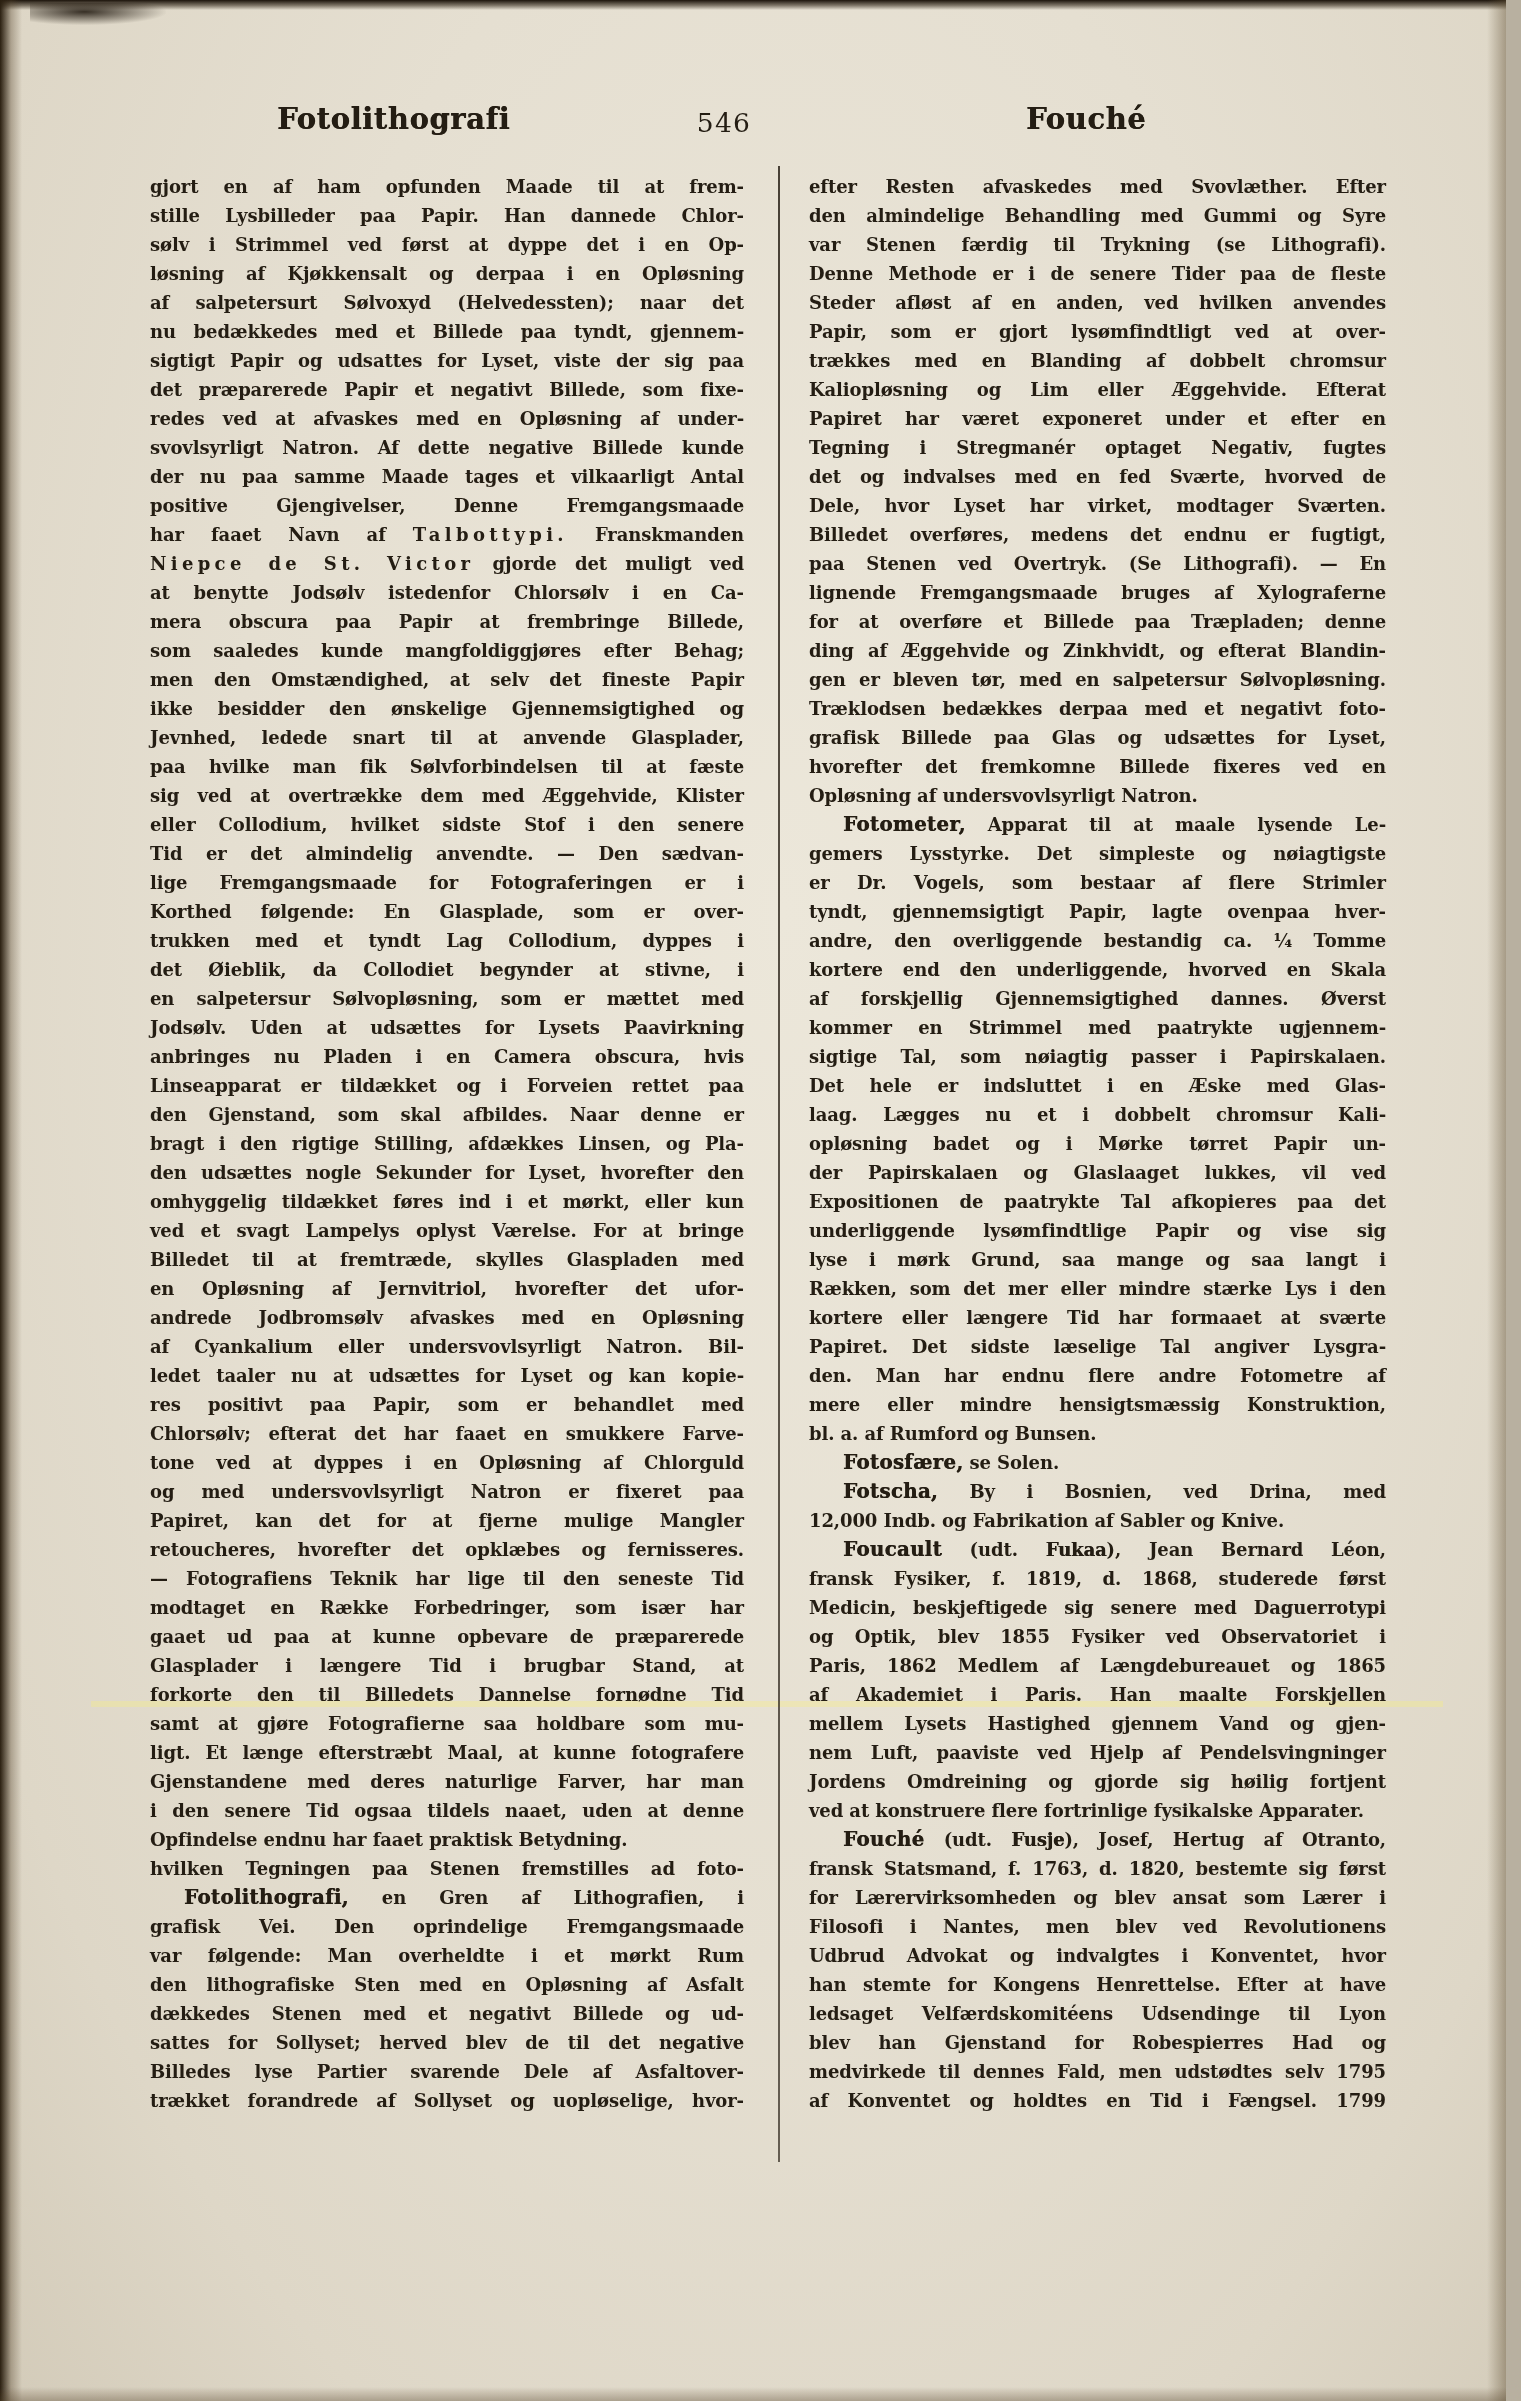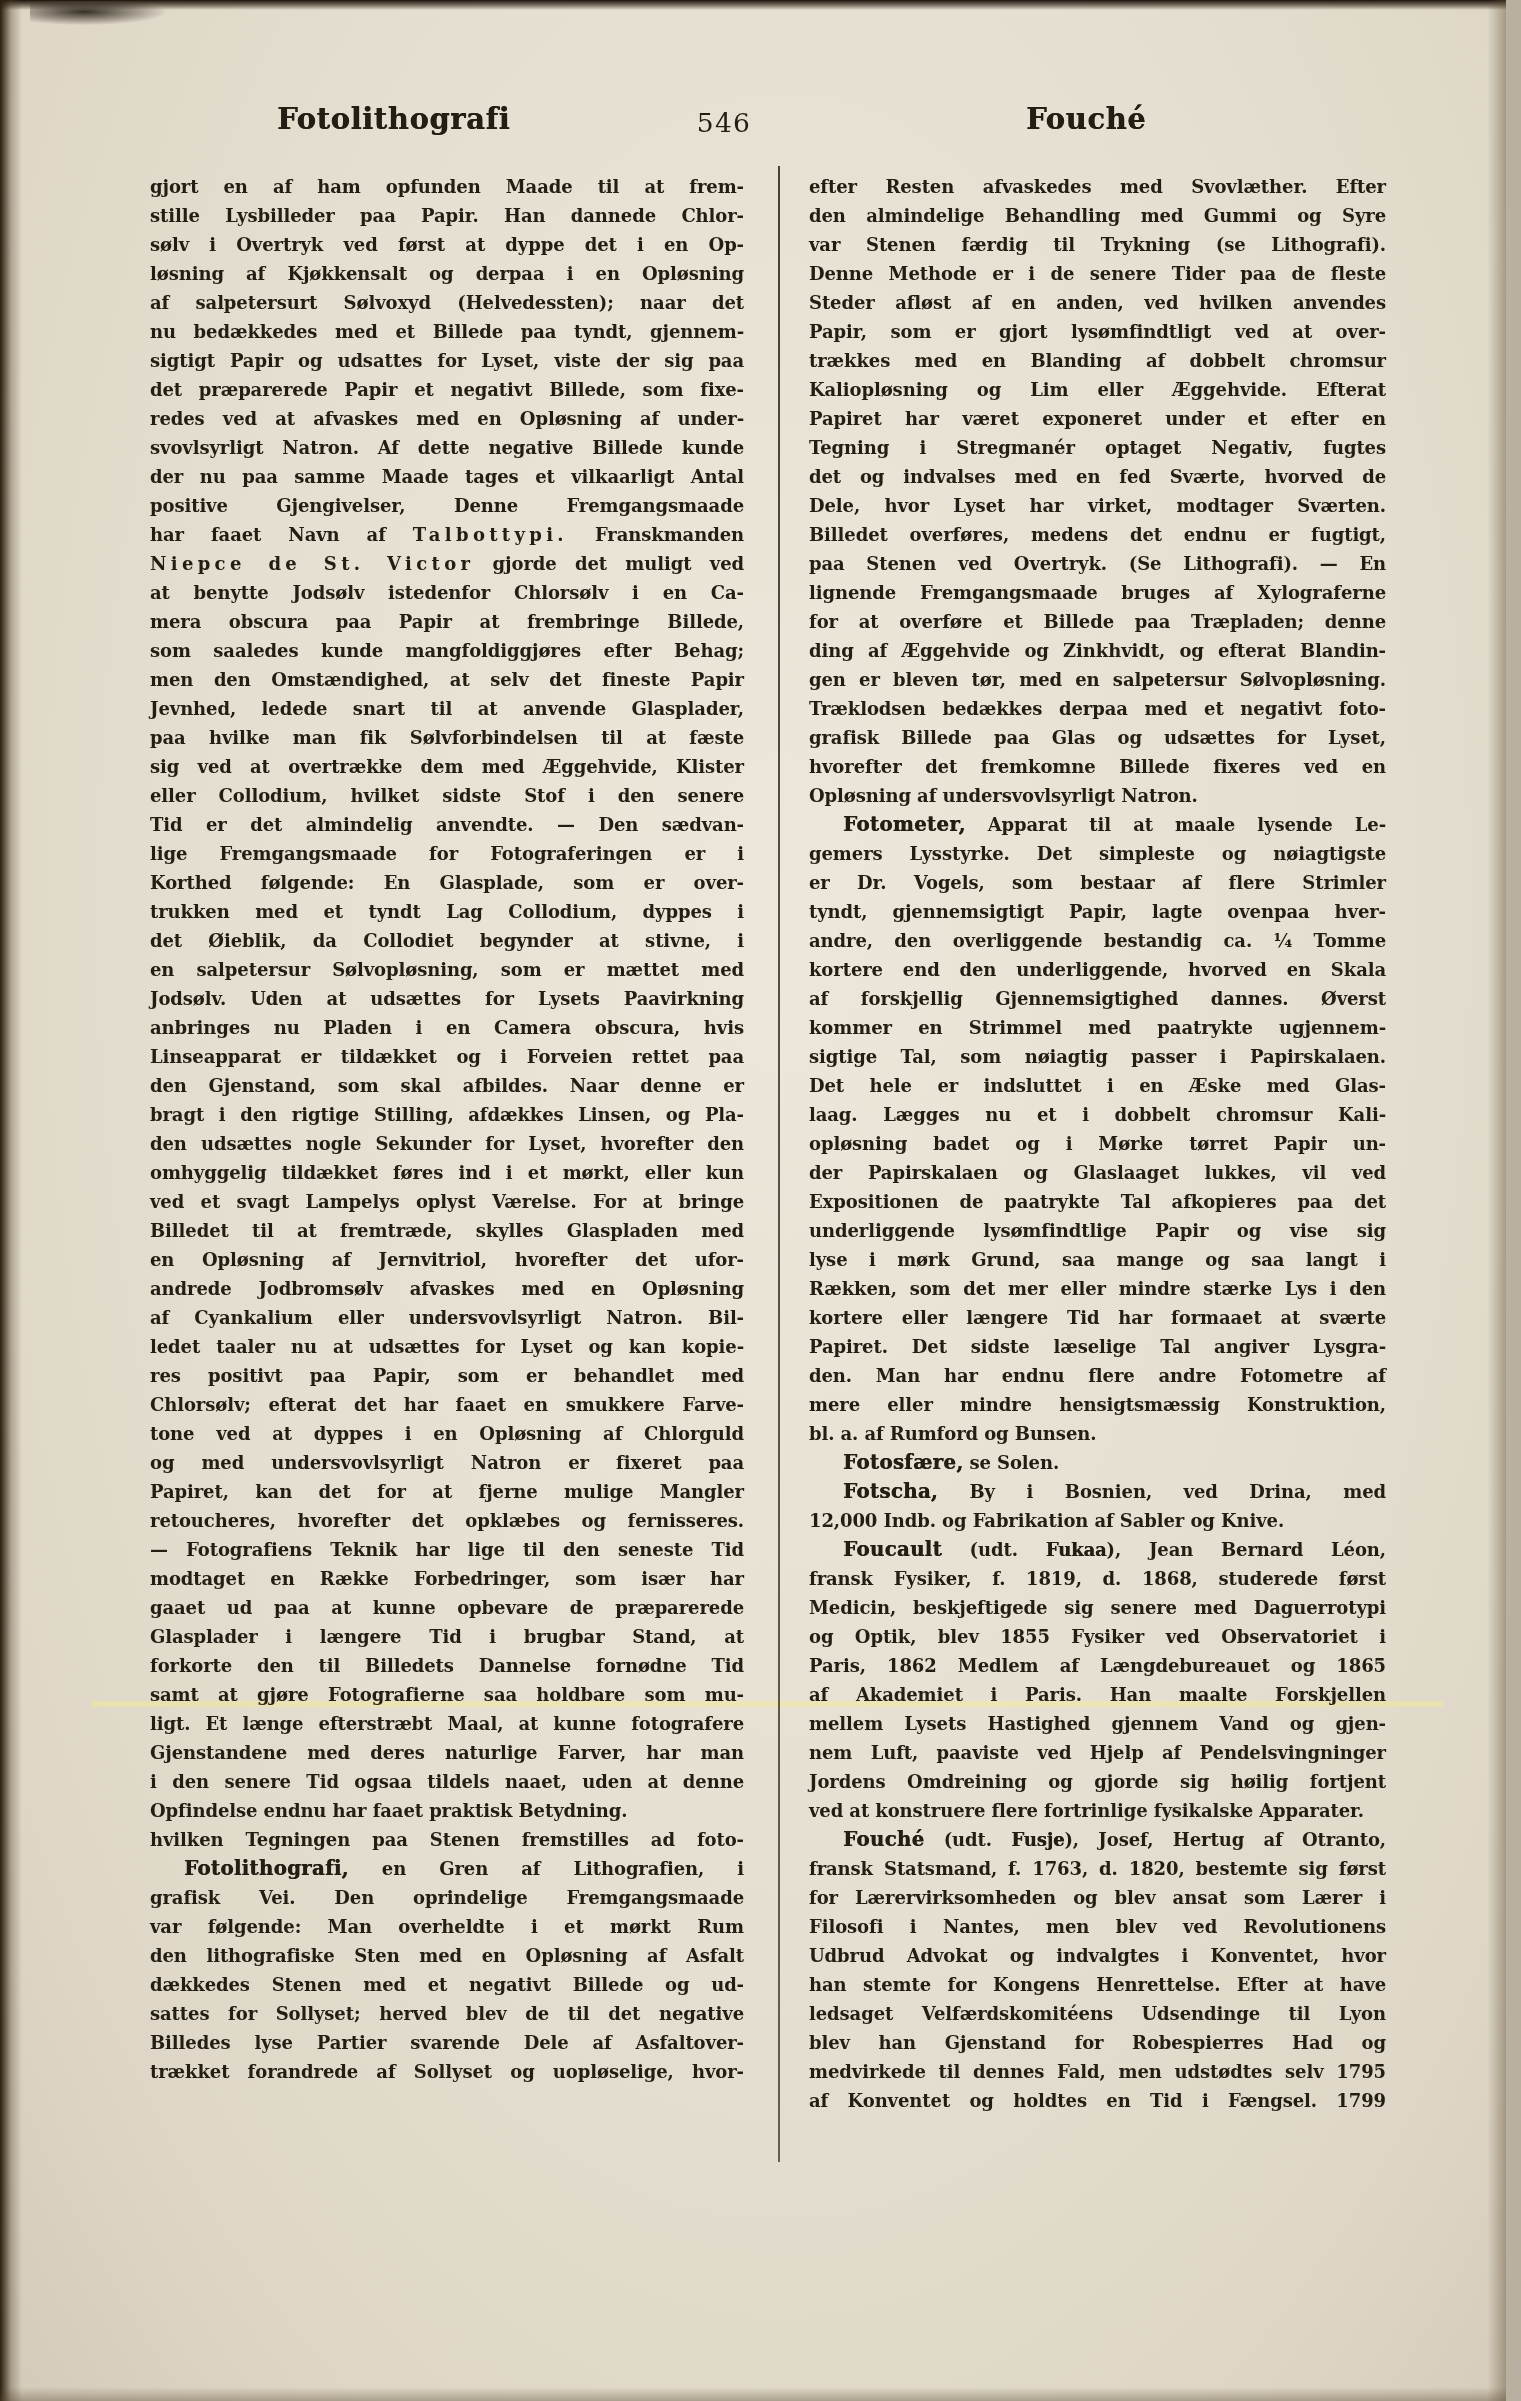--- a/index.html
+++ b/index.html
@@ -58,36 +58,37 @@
 
   <div class="hdr hdr-left">Fotolithografi</div>
   <div class="hdr-page">546</div>
   <div class="hdr hdr-right">Fouché</div>
 
   <div class="rule"></div>
 
   <div class="col col-left">
       <div class="line"><span>gjort en af ham opfunden Maade til at frem-</span></div>
       <div class="line"><span>stille Lysbilleder paa Papir. Han dannede Chlor-</span></div>
-      <div class="line"><span>sølv i Overtryk ved først at dyppe det i en Op-</span></div>
+      <div class="line"><span>sølv i Strimmel ved først at dyppe det i en Op-</span></div>
       <div class="line"><span>løsning af Kjøkkensalt og derpaa i en Opløsning</span></div>
       <div class="line"><span>af salpetersurt Sølvoxyd (Helvedessten); naar det</span></div>
       <div class="line"><span>nu bedækkedes med et Billede paa tyndt, gjennem-</span></div>
       <div class="line"><span>sigtigt Papir og udsattes for Lyset, viste der sig paa</span></div>
       <div class="line"><span>det præparerede Papir et negativt Billede, som fixe-</span></div>
       <div class="line"><span>redes ved at afvaskes med en Opløsning af under-</span></div>
       <div class="line"><span>svovlsyrligt Natron. Af dette negative Billede kunde</span></div>
       <div class="line"><span>der nu paa samme Maade tages et vilkaarligt Antal</span></div>
       <div class="line"><span>positive Gjengivelser, Denne Fremgangsmaade</span></div>
       <div class="line"><span>har faaet Navn af </span><span class="sp">Talbottypi.</span><span> Franskmanden</span></div>
       <div class="line"><span class="sp">Niepce de St. Victor</span><span> gjorde det muligt ved</span></div>
       <div class="line"><span>at benytte Jodsølv istedenfor Chlorsølv i en Ca-</span></div>
       <div class="line"><span>mera obscura paa Papir at frembringe Billede,</span></div>
       <div class="line"><span>som saaledes kunde mangfoldiggjøres efter Behag;</span></div>
       <div class="line"><span>men den Omstændighed, at selv det fineste Papir</span></div>
+      <div class="line"><span>ikke besidder den ønskelige Gjennemsigtighed og</span></div>
       <div class="line"><span>Jevnhed, ledede snart til at anvende Glasplader,</span></div>
       <div class="line"><span>paa hvilke man fik Sølvforbindelsen til at fæste</span></div>
       <div class="line"><span>sig ved at overtrække dem med Æggehvide, Klister</span></div>
       <div class="line"><span>eller Collodium, hvilket sidste Stof i den senere</span></div>
       <div class="line"><span>Tid er det almindelig anvendte. — Den sædvan-</span></div>
       <div class="line"><span>lige Fremgangsmaade for Fotograferingen er i</span></div>
       <div class="line"><span>Korthed følgende: En Glasplade, som er over-</span></div>
       <div class="line"><span>trukken med et tyndt Lag Collodium, dyppes i</span></div>
       <div class="line"><span>det Øieblik, da Collodiet begynder at stivne, i</span></div>
       <div class="line"><span>en salpetersur Sølvopløsning, som er mættet med</span></div>

